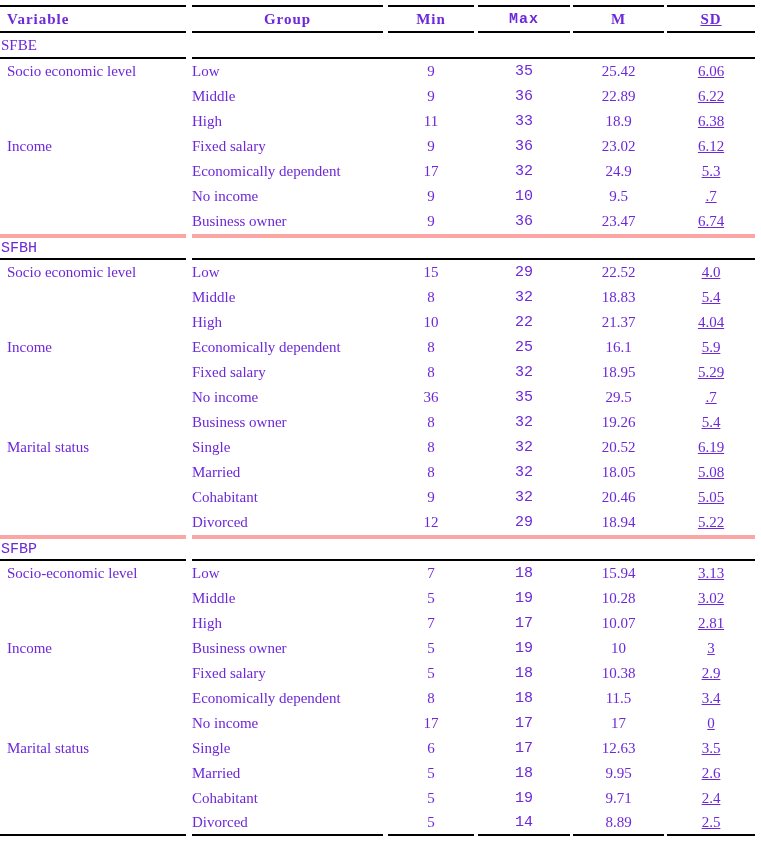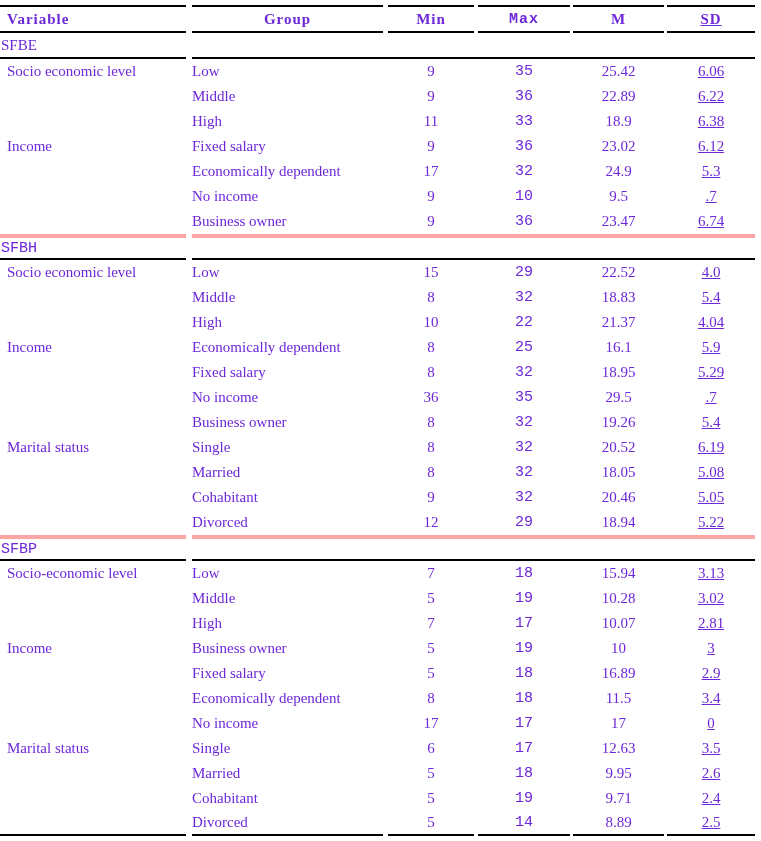--- a/index.html
+++ b/index.html
@@ -254,21 +254,21 @@
         <div class="cell c3">5</div>
         <div class="cell c4">19</div>
         <div class="cell c5">10</div>
         <div class="cell c6">3</div>
       </div>
       <div class="row data-row">
         <div class="cell c1"></div>
         <div class="cell c2">Fixed salary</div>
         <div class="cell c3">5</div>
         <div class="cell c4">18</div>
-        <div class="cell c5">16.89</div>
+        <div class="cell c5">10.38</div>
         <div class="cell c6">2.9</div>
       </div>
       <div class="row data-row">
         <div class="cell c1"></div>
         <div class="cell c2">Economically dependent</div>
         <div class="cell c3">8</div>
         <div class="cell c4">18</div>
         <div class="cell c5">11.5</div>
         <div class="cell c6">3.4</div>
       </div>

